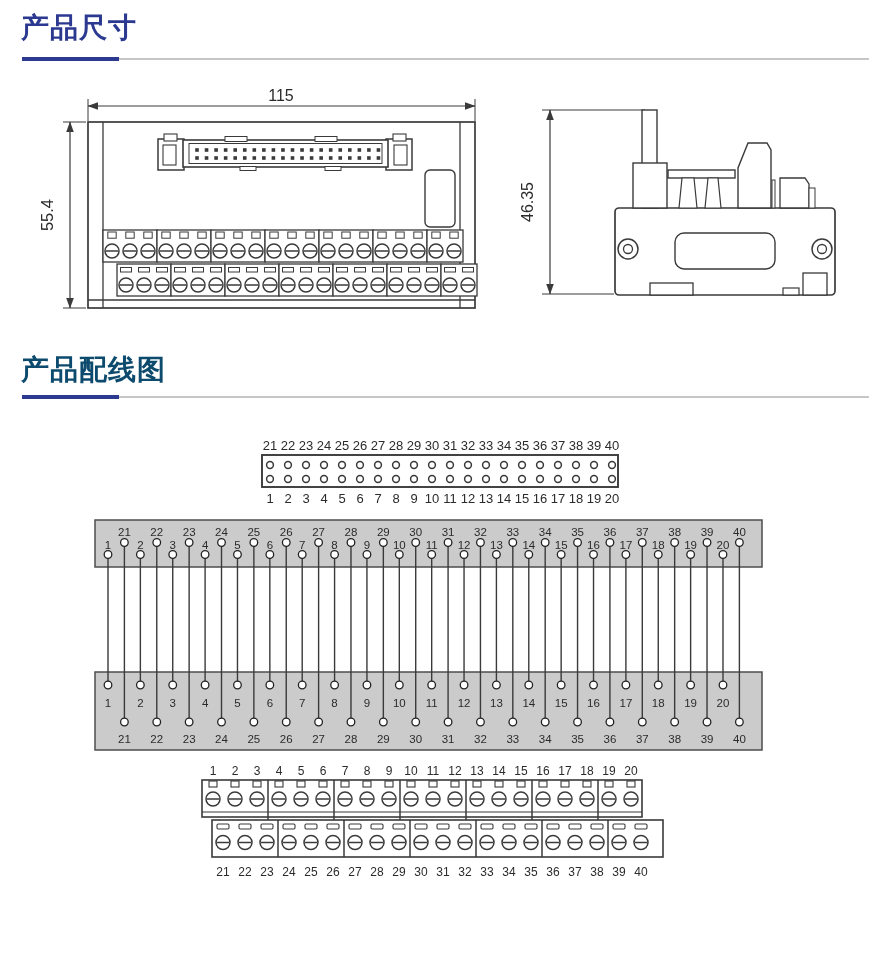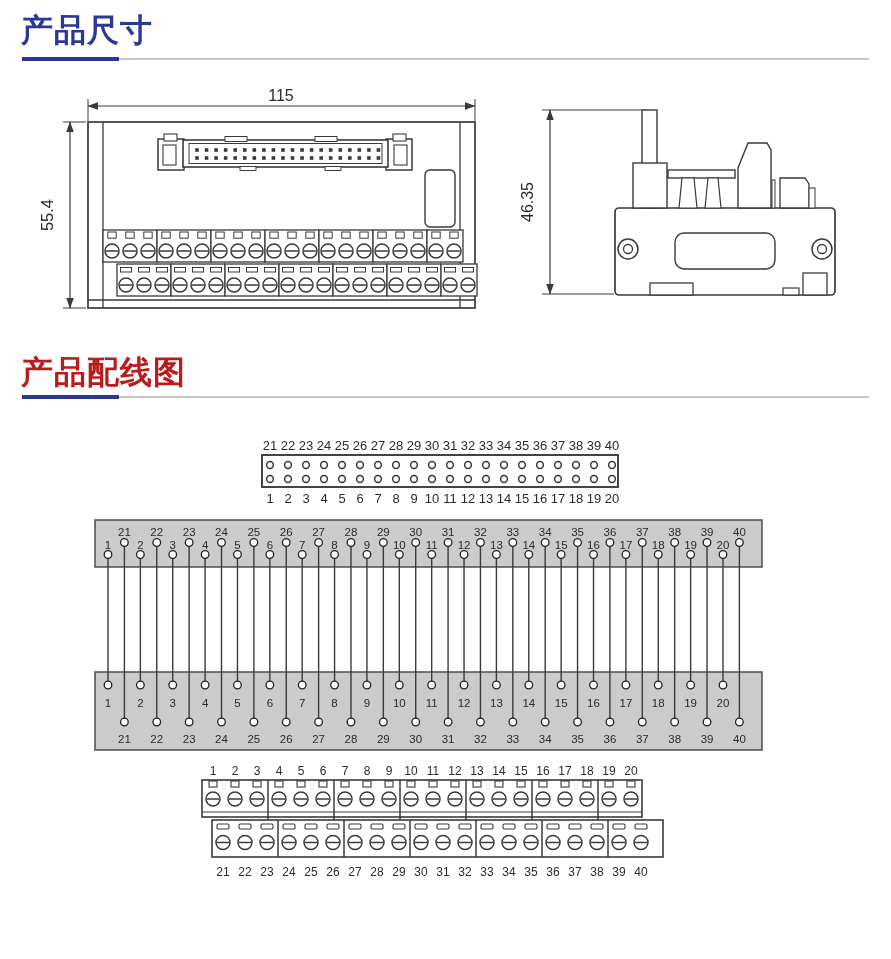--- a/index.html
+++ b/index.html
@@ -1,18 +1,18 @@
 <!DOCTYPE html>
 <html><head>
 <meta charset="utf-8">
 <style>
   html,body{margin:0;padding:0;background:#ffffff;}
   .canvas{position:relative;width:891px;height:959px;background:#fff;overflow:hidden;
           font-family:"Liberation Sans",sans-serif;}
-  h1.sec-title{position:absolute;left:21px;margin:0;font-size:32px;font-weight:bold;
+  h1.sec-title{position:absolute;left:21px;margin:0;font-size:28px;font-weight:bold;
           letter-spacing:1px;font-family:"Liberation Sans",sans-serif;}
   #title-dim{top:9px;}
   #title-wire{top:351px;}
   .rule{position:absolute;left:22px;width:847px;display:flex;align-items:center;}
   #rule-dim{top:57px;}
   #rule-wire{top:395px;}
   .rule .navy{width:97px;height:4px;flex:0 0 auto;}
   .rule .gray{flex:1 1 auto;height:2px;}
   svg{position:absolute;display:block;}
   #front-view{left:40px;top:88px;}
@@ -266,21 +266,21 @@
       <rect x="160" y="145" width="100" height="36" fill="#fff" stroke="#3a3a3a" stroke-width="1.4" rx="9" ry="9"></rect>
       <circle cx="113" cy="161" r="10" fill="#fff" stroke="#3a3a3a" stroke-width="1.5"></circle>
       <circle cx="113" cy="161" r="4.5" fill="#fff" stroke="#3a3a3a" stroke-width="1.3"></circle>
       <circle cx="307" cy="161" r="10" fill="#fff" stroke="#3a3a3a" stroke-width="1.5"></circle>
       <circle cx="307" cy="161" r="4.5" fill="#fff" stroke="#3a3a3a" stroke-width="1.3"></circle>
       <rect x="135" y="195" width="43" height="12" fill="#fff" stroke="#3a3a3a" stroke-width="1.3"></rect>
       <rect x="268" y="200" width="16" height="7" fill="#fff" stroke="#3a3a3a" stroke-width="1.2"></rect>
       <rect x="288" y="185" width="24" height="22" fill="#fff" stroke="#3a3a3a" stroke-width="1.3"></rect>
     </svg>
 
-  <h1 class="sec-title" id="title-wire" style="color: #b91c1c;">产品配线图</h1>
+  <h1 class="sec-title" id="title-wire" style="color: #0c4a6e;">产品配线图</h1>
   <div class="rule" id="rule-wire">
     <div class="navy" style="background: rgb(43, 57, 144);"></div>
     <div class="gray" style="background: rgb(198, 198, 198);"></div>
   </div>
 
   <svg id="wiring" width="891" height="465" viewBox="0 0 891 465">
       <text x="270" y="25" font-size="13" text-anchor="middle" fill="#2b2b2b">21</text>
       <text x="288" y="25" font-size="13" text-anchor="middle" fill="#2b2b2b">22</text>
       <text x="306" y="25" font-size="13" text-anchor="middle" fill="#2b2b2b">23</text>
       <text x="324" y="25" font-size="13" text-anchor="middle" fill="#2b2b2b">24</text>

